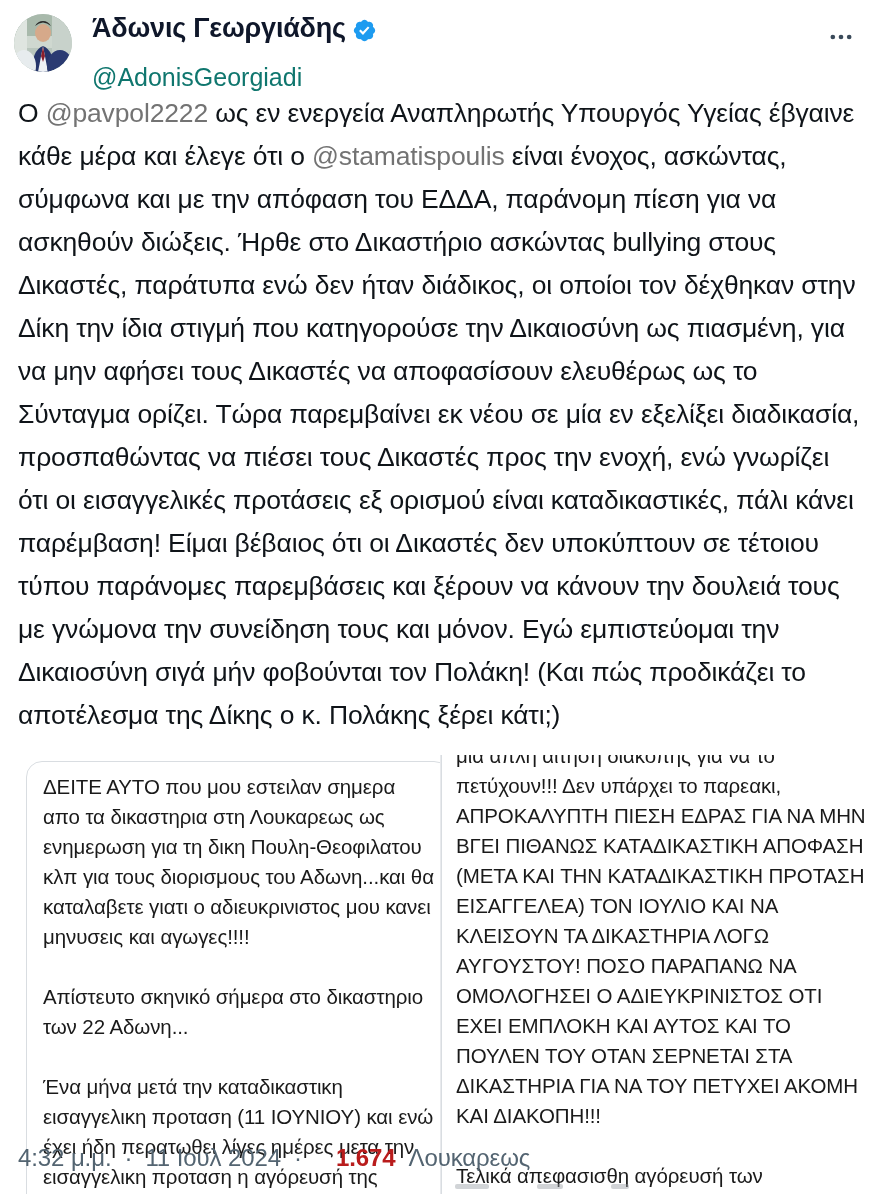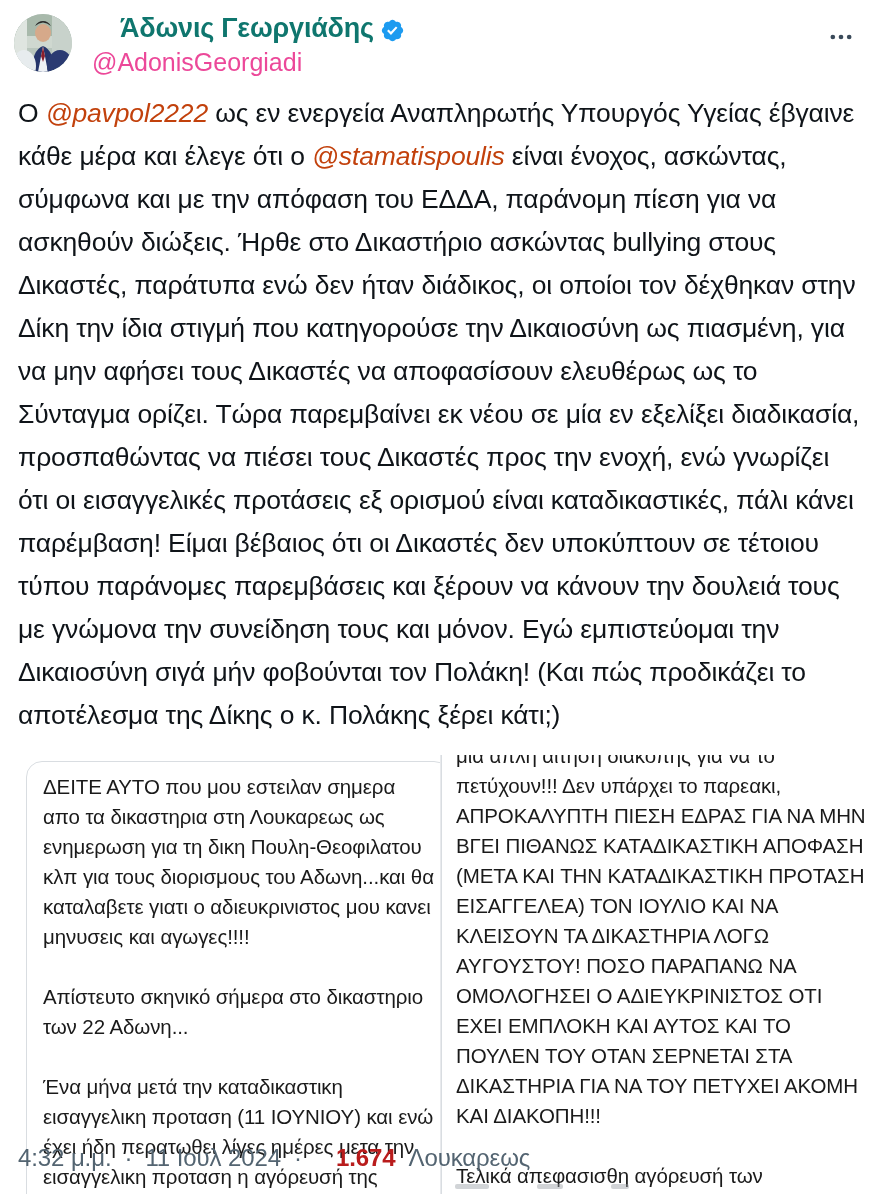--- a/index.html
+++ b/index.html
@@ -54,39 +54,38 @@
   .name-row {
     display: flex;
     align-items: center;
     gap: 6px;
     line-height: 1.15;
   }
 
   .display-name {
     font-size: 27px;
     font-weight: bold;
-    color: #0f766e;
+    color: #0f172a;
     letter-spacing: -0.2px;
     white-space: nowrap;
-    margin-left: 28px;
   }
 
   .verified-badge {
     width: 25px;
     height: 25px;
     flex: 0 0 25px;
     display: inline-block;
     margin-top: 3px;
   }
   .verified-badge svg { display: block; width: 25px; height: 25px; }
 
   .handle {
     font-size: 25px;
-    color: #ec4899;
-    margin-top: 3px;
+    color: #0f766e;
+    margin-top: 18px;
     line-height: 1.2;
     white-space: nowrap;
   }
 
   .more-button {
     flex: 0 0 auto;
     width: 46px;
     height: 34px;
     display: flex;
     align-items: center;
@@ -101,24 +100,23 @@
   .tweet-text {
     padding: 6px 18px 0 18px;
     font-size: 26.5px;
     line-height: 43px;
     color: #0f1419;
     letter-spacing: -0.15px;
     white-space: pre-wrap;
     word-wrap: break-word;
   }
   .tweet-text .mention {
-    color: #c2410c;
+    color: #737373;
     text-decoration: none;
     cursor: pointer;
-    font-style: italic;
   }
 
   
   .media-wrap {
     margin: 18px 12px 0 12px;
     height: 482px;
     border-radius: 14px;
     overflow: hidden;
     background: #ffffff;
     position: relative;

